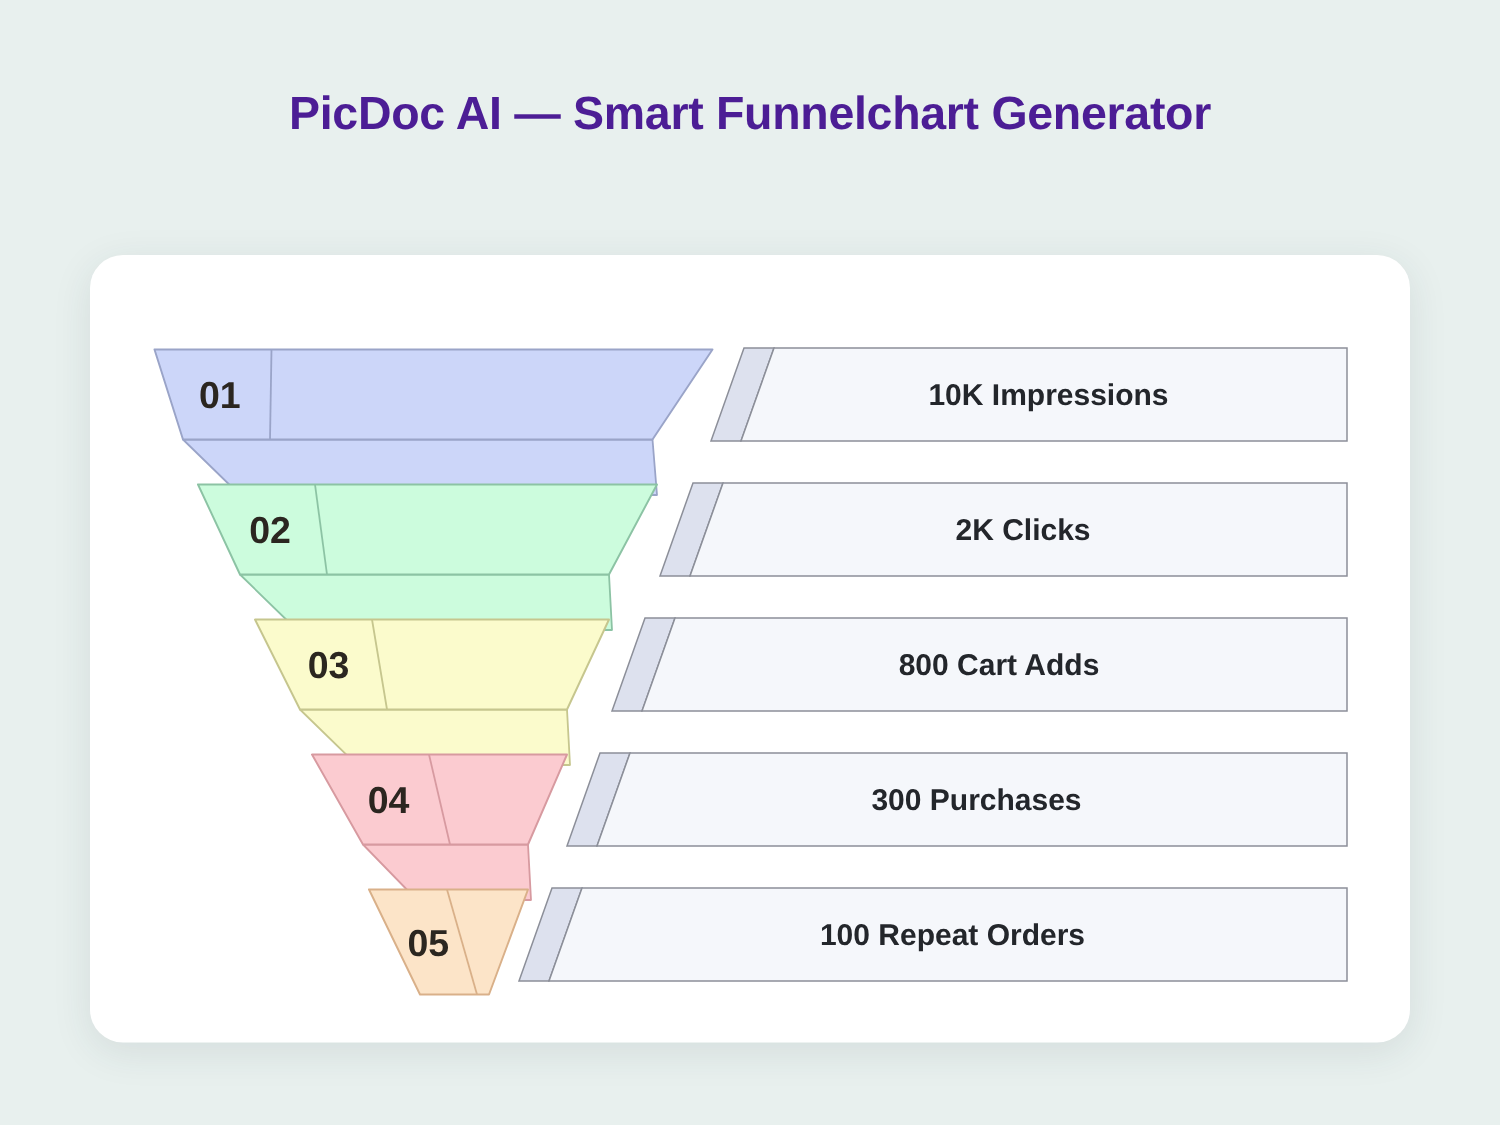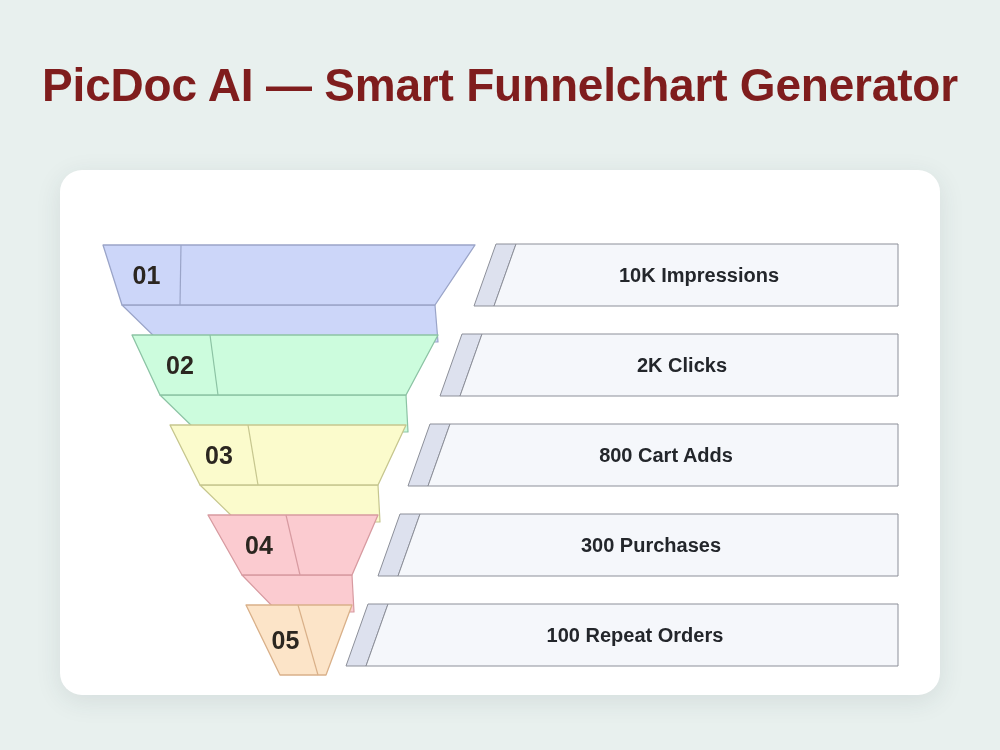--- a/index.html
+++ b/index.html
@@ -18,40 +18,40 @@
     width: 1000px;
     height: 750px;
     box-sizing: border-box;
   }
   .page-title {
     position: absolute;
     left: 0;
     top: 58px;
     width: 1000px;
     text-align: center;
-    font-size: 46px;
+    font-size: 31px;
     font-weight: 700;
-    color: #7f1d1d;
+    color: #4c1d95;
     letter-spacing: -0.2px;
     white-space: nowrap;
   }
   .card {
     position: absolute;
     left: 60px;
     top: 170px;
     width: 880px;
     height: 525px;
     background: #ffffff;
     border-radius: 22px;
     box-shadow: 0 6px 26px rgba(40, 60, 70, 0.10);
   }
   .funnel-area {
     position: absolute;
     left: 0;
-    top: 12px;
+    top: 0;
     width: 880px;
     height: 525px;
   }
   .funnel-svg {
     position: absolute;
     left: 0;
     top: 0;
     display: block;
   }
   .stage-number {

